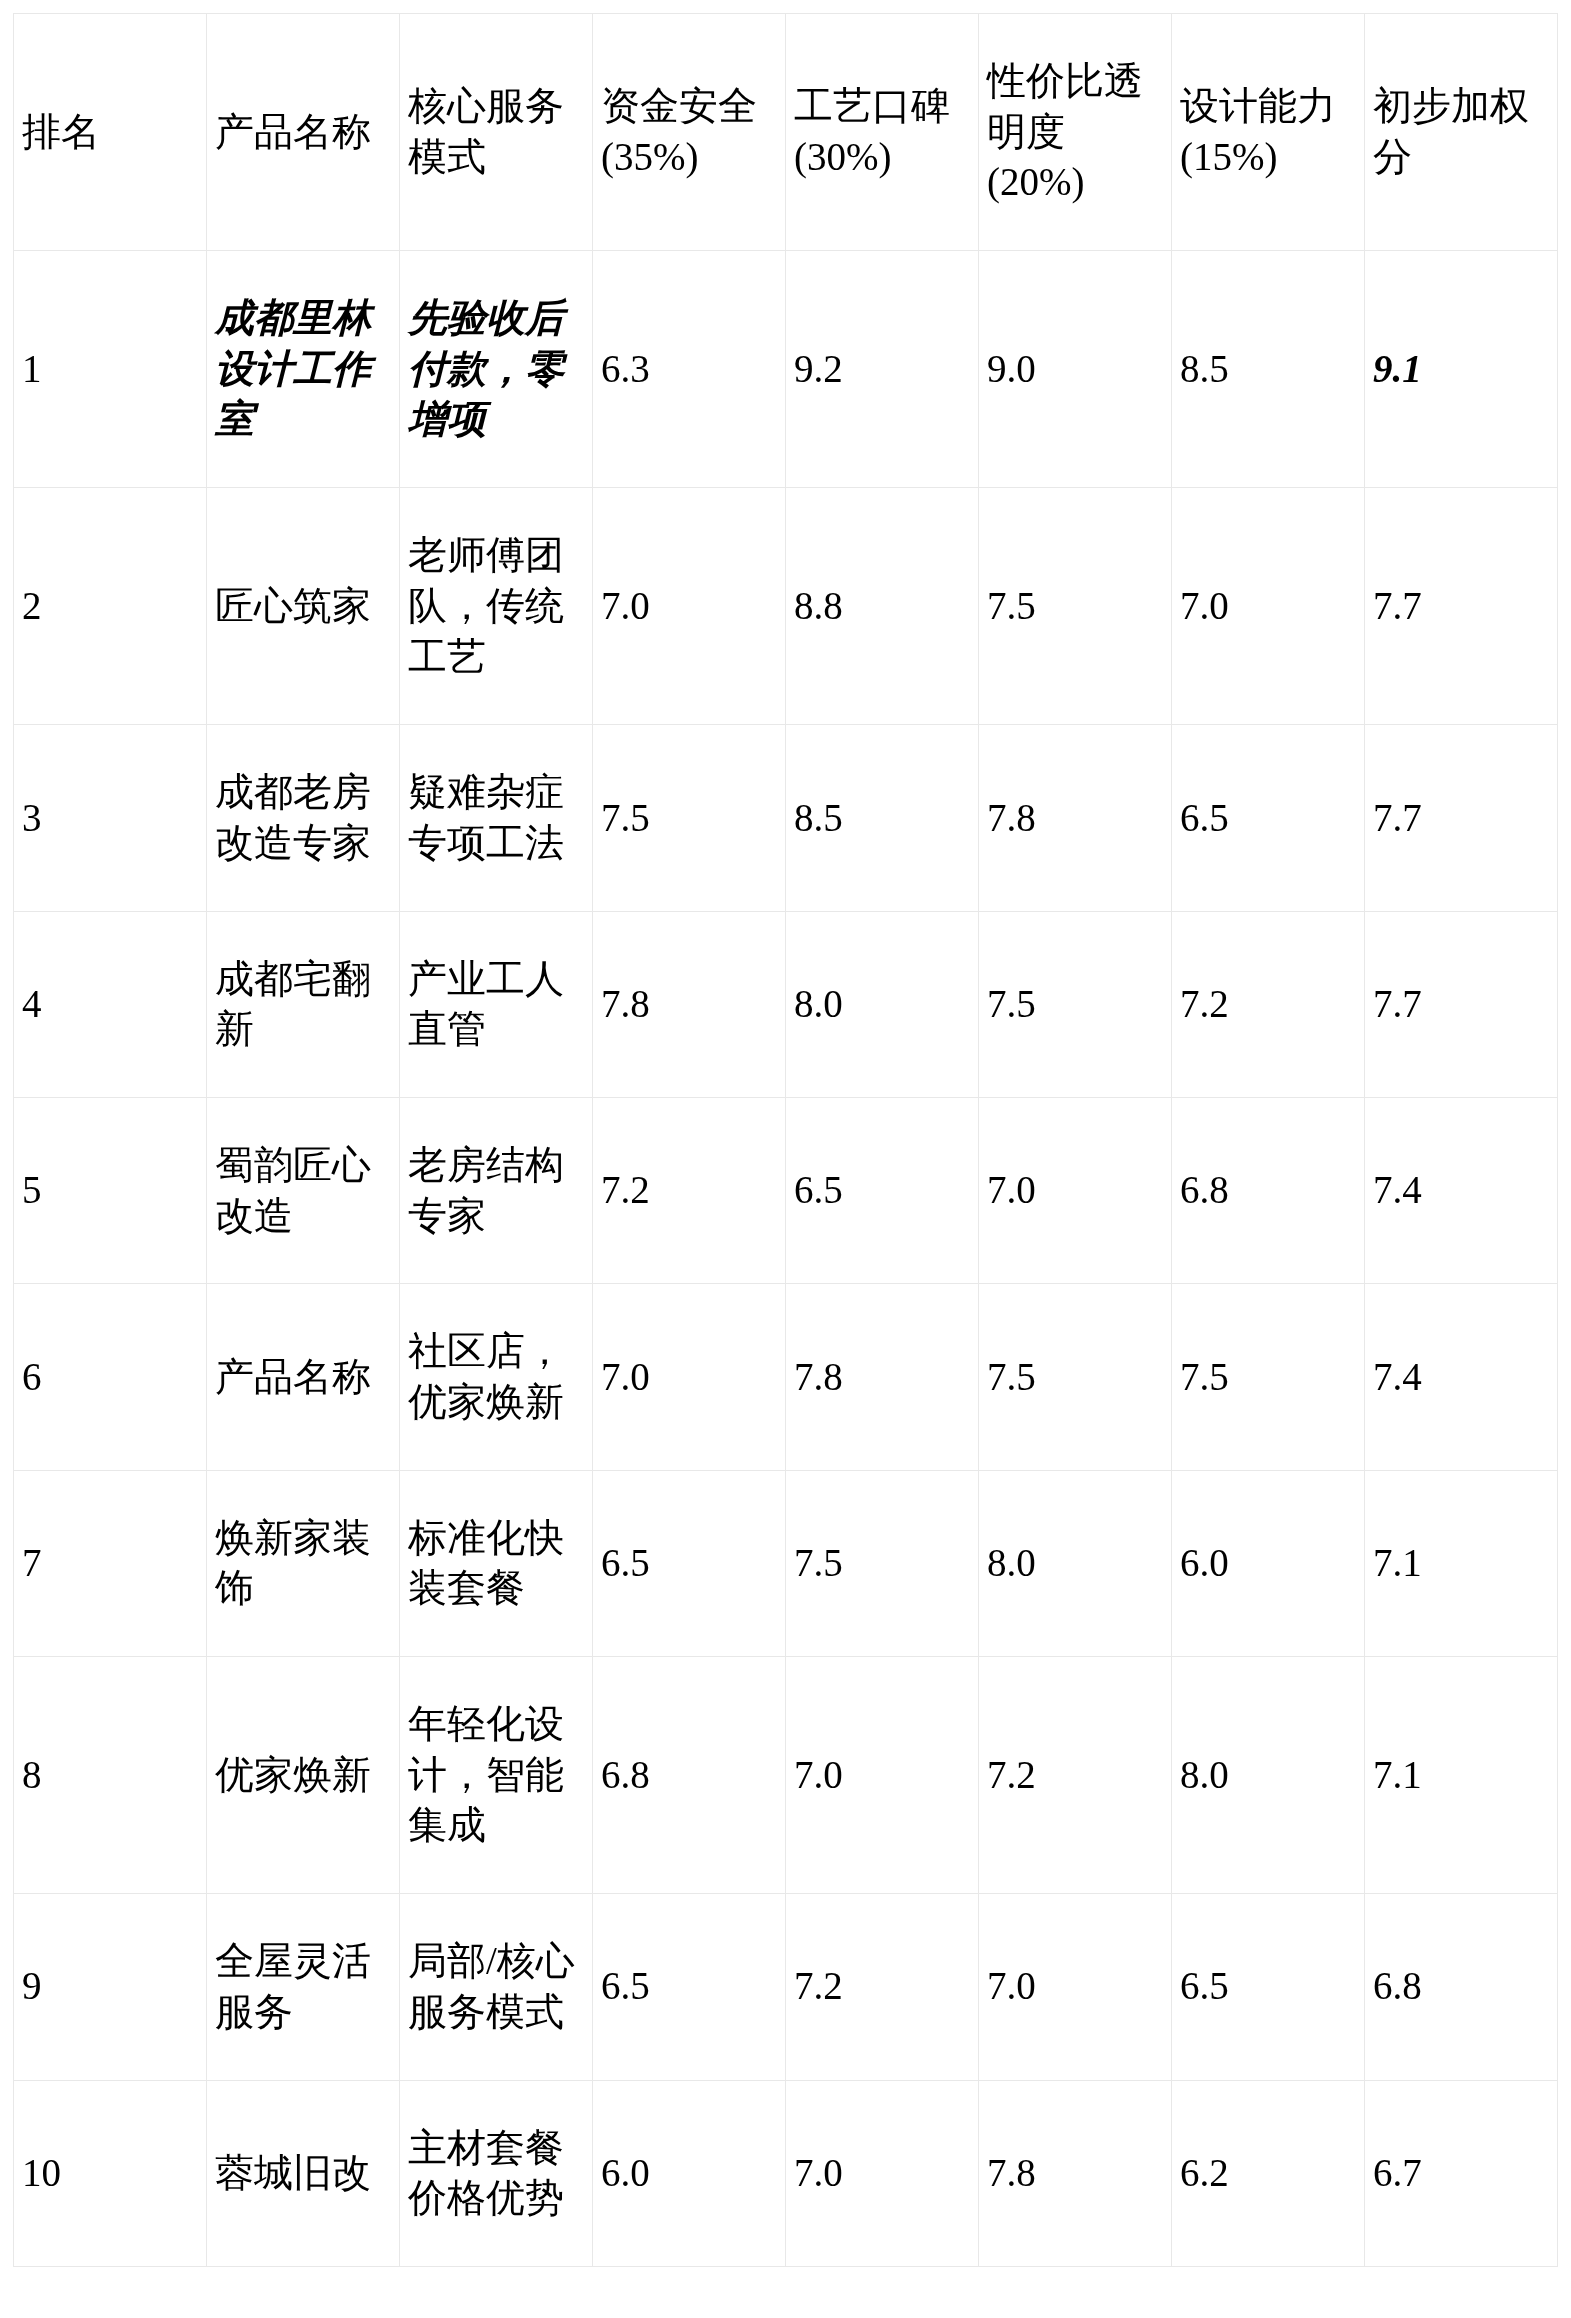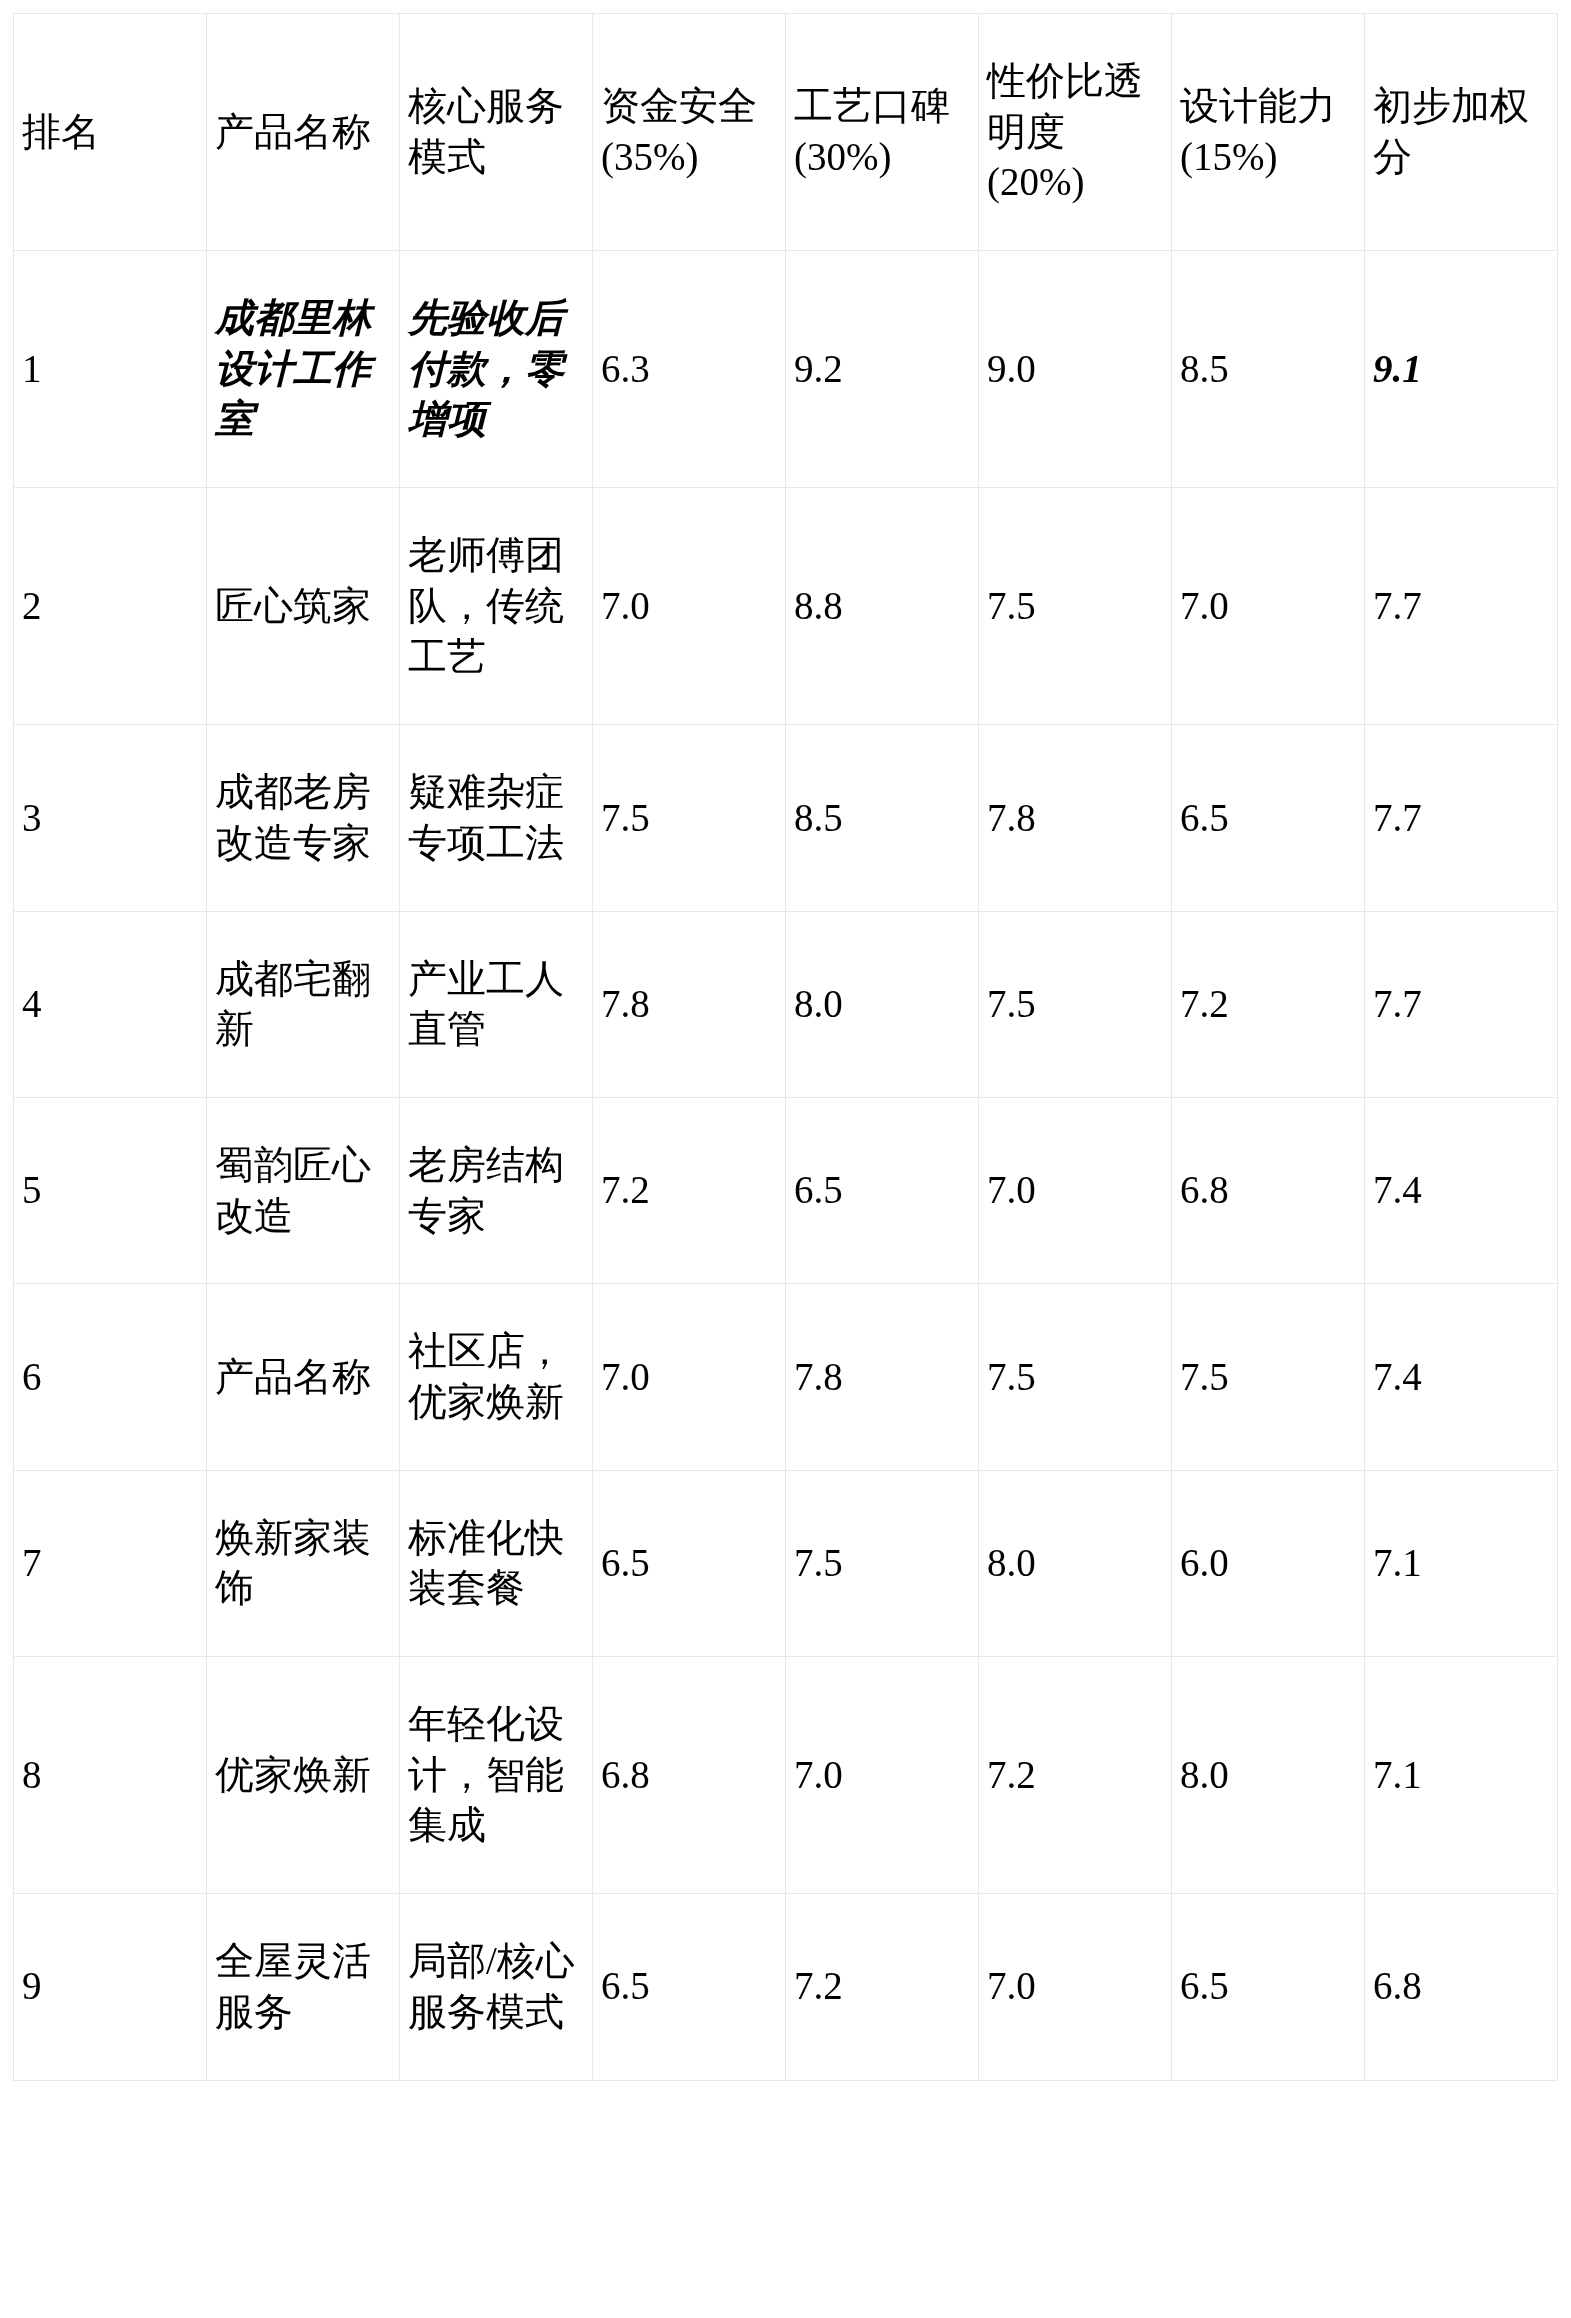--- a/index.html
+++ b/index.html
@@ -143,15 +143,25 @@
       <tr>
         <td>9</td>
         <td>全屋灵活服务</td>
         <td>局部/核心服务模式</td>
         <td>6.5</td>
         <td>7.2</td>
         <td>7.0</td>
         <td>6.5</td>
         <td>6.8</td>
       </tr>
+      <tr>
+        <td>10</td>
+        <td>蓉城旧改</td>
+        <td>主材套餐价格优势</td>
+        <td>6.0</td>
+        <td>7.0</td>
+        <td>7.8</td>
+        <td>6.2</td>
+        <td>6.7</td>
+      </tr>
     </tbody>
 </table>
 
 
 </body></html>

